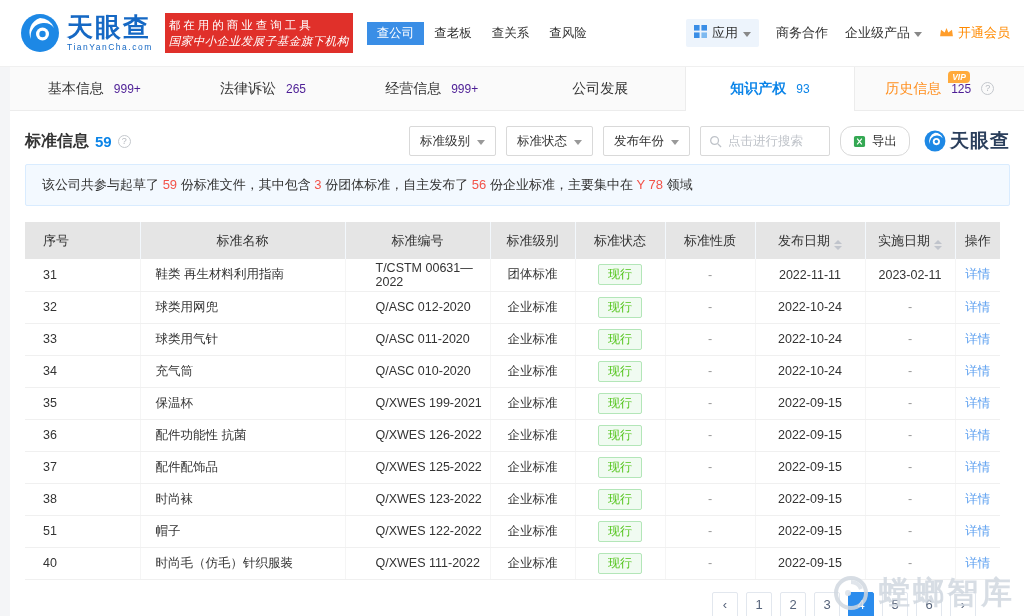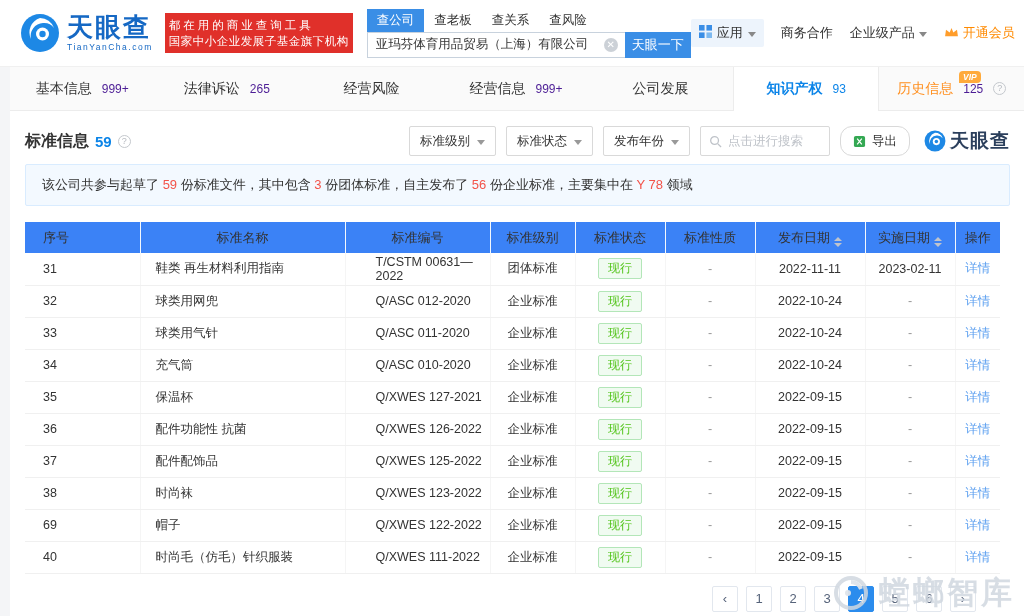--- a/index.html
+++ b/index.html
@@ -12,21 +12,21 @@
   .topbar { height: 67px; background: #fff; display: flex; align-items: center;
             padding: 0 14px 0 20px; border-bottom: 1px solid #f0f0f0; }
   .logo-block { display: flex; align-items: center; gap: 7px; flex-shrink: 0; }
   .logo-icon svg { width: 40px; height: 40px; display: block; }
   .logo-text { line-height: 1; }
   .logo-cn { font-size: 26px; font-weight: 700; color: #1568c4; letter-spacing: 2px; }
   .logo-domain { font-size: 8.5px; color: #1568c4; letter-spacing: 1.5px; margin-top: 3px; }
   .promo { background: #e0302a; color: #fff; margin-left: 12px; padding: 4px 4px;
            font-size: 11.5px; line-height: 16px; white-space: nowrap; flex-shrink: 0; }
   .promo .l1 { letter-spacing: 3px; }
-  .promo .l2 { letter-spacing: 0.5px; }
+  .promo .l2 { letter-spacing: 0.5px; font-style: italic; }
   .search-area { margin-left: 14px; flex-shrink: 0; }
   .search-tabs { display: flex; align-items: flex-end; }
   .search-tab { font-size: 12.5px; padding: 3px 10px; cursor: pointer; color: #333; }
   .search-tab.active { background: #3a8ee6; color: #fff; }
   .search-row { display: flex; }
   .search-input-wrap { position: relative; }
   .search-input { width: 258px; height: 26px; border: 1px solid #c8d2dd; border-right: none;
                   font-size: 12.5px; padding: 0 26px 0 8px; outline: none; color: #333;
                   font-family: inherit; }
   .clear-icon { position: absolute; right: 7px; top: 6px; width: 14px; height: 14px;
@@ -78,21 +78,21 @@
                 display: flex; align-items: center; gap: 6px; padding: 0 12px;
                 font-size: 12.5px; color: #333; cursor: pointer; }
   .tyc-mark { display: flex; align-items: center; gap: 4px; margin-left: 4px; }
   .tyc-mark svg { width: 22px; height: 22px; }
   .tyc-mark-text { font-size: 19px; font-weight: 700; color: #2b3f5c; letter-spacing: 1px; }
   .summary-banner { margin-top: 7px; background: #f3f9ff; border: 1px solid #d9ecff;
                     border-radius: 2px; padding: 11px 16px; font-size: 13px; }
   .summary-banner .hl { color: #f3534a; }
   
   .std-table { margin-top: 16px; width: 975px; border-collapse: collapse; table-layout: fixed; }
-  .std-table thead th { background: #3b82f6; height: 31px; font-size: 13px; font-weight: 400;
+  .std-table thead th { background: #e5e5e5; height: 37px; font-size: 13px; font-weight: 400;
                         color: #333; }
   .std-table thead th + th { border-left: 1px solid #f3f8fd; }
   .std-table tbody td { height: 32px; border-bottom: 1px solid #f0f0f0; font-size: 12.5px; }
   .std-table tbody td + td { border-left: 1px solid #f5f5f5; }
   .col-a { text-align: left; padding-left: 18px; }
   .col-b { text-align: left; padding-left: 15px; }
   .col-c { text-align: left; padding-left: 30px; }
   .col-m { text-align: center; }
   .dash { color: #999; }
   .badge-green { display: inline-block; color: #52c41a; background: #f0fbf1;
@@ -141,27 +141,20 @@
     <div class="l1">都在用的商业查询工具</div>
     <div class="l2">国家中小企业发展子基金旗下机构</div>
   </div>
   <div class="search-area">
     <div class="search-tabs">
         <span class="search-tab active">查公司</span>
         <span class="search-tab">查老板</span>
         <span class="search-tab">查关系</span>
         <span class="search-tab">查风险</span>
       </div>
-    <div class="search-row">
-      <span class="search-input-wrap">
-        <input class="search-input" value="亚玛芬体育用品贸易（上海）有限公司" style="">
-        <span class="clear-icon">✕</span>
-      </span>
-      <button class="search-btn">天眼一下</button>
-    </div>
   </div>
   <div class="top-menu">
     <span class="apps-btn">
       <span>
         <svg width="13" height="13" viewBox="0 0 14 14">
             <rect width="6" height="6" fill="#3a8ee6"></rect>
             <rect x="8" width="6" height="6" fill="#3a8ee6"></rect>
             <rect y="8" width="6" height="6" fill="#3a8ee6"></rect>
             <rect x="8" y="8" width="6" height="6" fill="#7db9f0"></rect>
           </svg>
@@ -188,23 +181,20 @@
 </div>
 
 <div class="navbar">
     <div class="nav-tab">
       <span class="label">基本信息</span>
       <span class="count">999+</span>
     </div>
     <div class="nav-tab">
       <span class="label">法律诉讼</span>
       <span class="count">265</span>
-    </div>
-    <div class="nav-tab">
-      <span class="label">经营风险</span>
     </div>
     <div class="nav-tab">
       <span class="label">经营信息</span>
       <span class="count">999+</span>
     </div>
     <div class="nav-tab">
       <span class="label">公司发展</span>
     </div>
     <div class="nav-tab active">
       <span class="label">知识产权</span>
@@ -336,21 +326,21 @@
           <td class="col-m">企业标准</td>
           <td class="col-m"><span class="badge-green">现行</span></td>
           <td class="col-m dash">-</td>
           <td class="col-m">2022-10-24</td>
           <td class="col-m dash">-</td>
           <td class="col-m"><a class="link-detail">详情</a></td>
         </tr>
         <tr>
           <td class="col-a">35</td>
           <td class="col-b">保温杯</td>
-          <td class="col-c">Q/XWES 127-2021</td>
+          <td class="col-c">Q/XWES 199-2021</td>
           <td class="col-m">企业标准</td>
           <td class="col-m"><span class="badge-green">现行</span></td>
           <td class="col-m dash">-</td>
           <td class="col-m">2022-09-15</td>
           <td class="col-m dash">-</td>
           <td class="col-m"><a class="link-detail">详情</a></td>
         </tr>
         <tr>
           <td class="col-a">36</td>
           <td class="col-b">配件功能性 抗菌</td>
@@ -378,21 +368,21 @@
           <td class="col-b">时尚袜</td>
           <td class="col-c">Q/XWES 123-2022</td>
           <td class="col-m">企业标准</td>
           <td class="col-m"><span class="badge-green">现行</span></td>
           <td class="col-m dash">-</td>
           <td class="col-m">2022-09-15</td>
           <td class="col-m dash">-</td>
           <td class="col-m"><a class="link-detail">详情</a></td>
         </tr>
         <tr>
-          <td class="col-a">69</td>
+          <td class="col-a">51</td>
           <td class="col-b">帽子</td>
           <td class="col-c">Q/XWES 122-2022</td>
           <td class="col-m">企业标准</td>
           <td class="col-m"><span class="badge-green">现行</span></td>
           <td class="col-m dash">-</td>
           <td class="col-m">2022-09-15</td>
           <td class="col-m dash">-</td>
           <td class="col-m"><a class="link-detail">详情</a></td>
         </tr>
         <tr>

